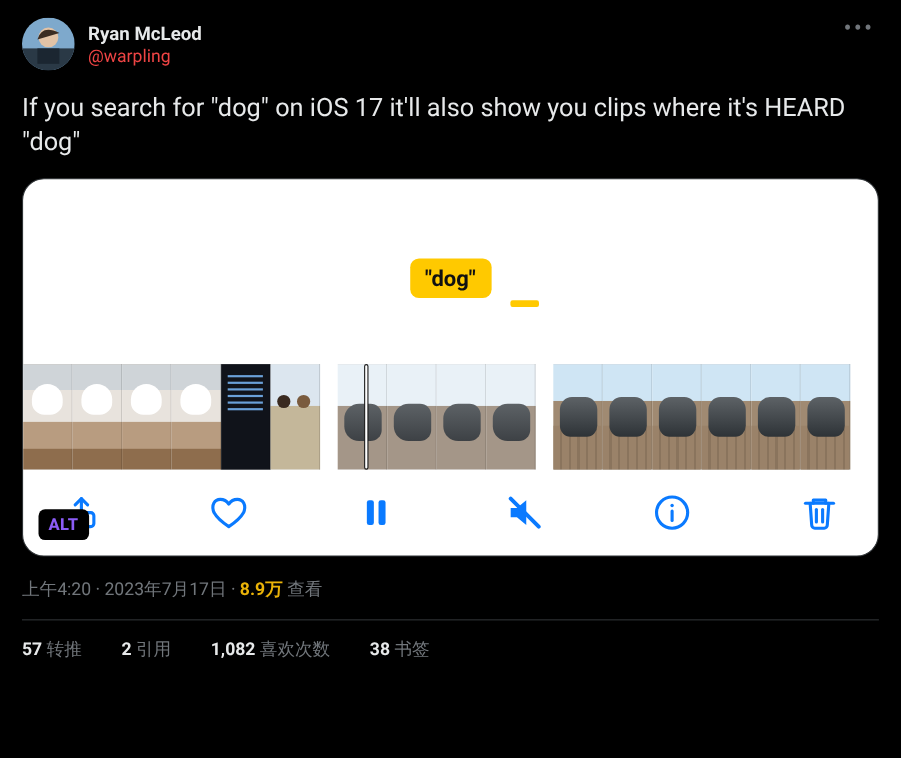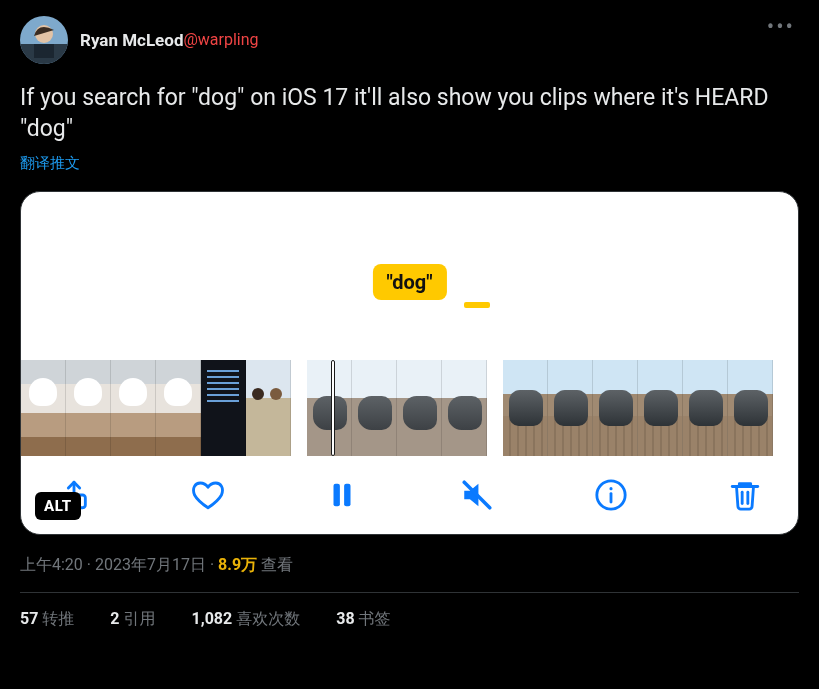--- a/index.html
+++ b/index.html
@@ -25,21 +25,21 @@
     gap: 12px;
   }
   .avatar {
     width: 48px;
     height: 48px;
     border-radius: 50%;
     overflow: hidden;
     flex-shrink: 0;
   }
   .avatar svg { width: 100%; height: 100%; display: block; }
-  .names { display: flex; flex-direction: row; }
+  .names { display: flex; flex-direction: column; }
   .display-name {
     font-weight: 700;
     font-size: 17px;
     color: #e7e9ea;
   }
   .handle {
     font-size: 16px;
     color: #ef4444;
   }
   .more-icon {
@@ -161,21 +161,21 @@
     display: flex;
     align-items: center;
     justify-content: center;
   }
   .tb-btn svg { width: 34px; height: 34px; display: block; }
   .alt-badge {
     position: absolute;
     left: 14px;
     bottom: 14px;
     background: #000;
-    color: #ffffff;
+    color: #8b5cf6;
     font-weight: 800;
     font-size: 15px;
     padding: 5px 9px;
     border-radius: 6px;
     letter-spacing: 0.5px;
   }
   .meta-line {
     margin-top: 20px;
     color: #71767b;
     font-size: 16px;
@@ -211,21 +211,20 @@
       </div>
       <div class="names">
         <span class="display-name">Ryan McLeod</span>
         <span class="handle">@warpling</span>
       </div>
     </div>
     <div class="more-icon">•••</div>
   </div>
 
   <div class="body-text">If you search for "dog" on iOS 17 it'll also show you clips where it's HEARD "dog"</div>
-  <div class="translate-link">翻译推文</div>
 
   <div class="media-card">
     <div class="media-inner">
       <div class="scrubber-area">
         <div class="dog-chip">"dog"</div>
         <div class="highlight-line"></div>
         <div class="filmstrip" style="position:relative;">
           <div class="clip-group">
             <div class="frame dogface"></div>
             <div class="frame dogface"></div>

